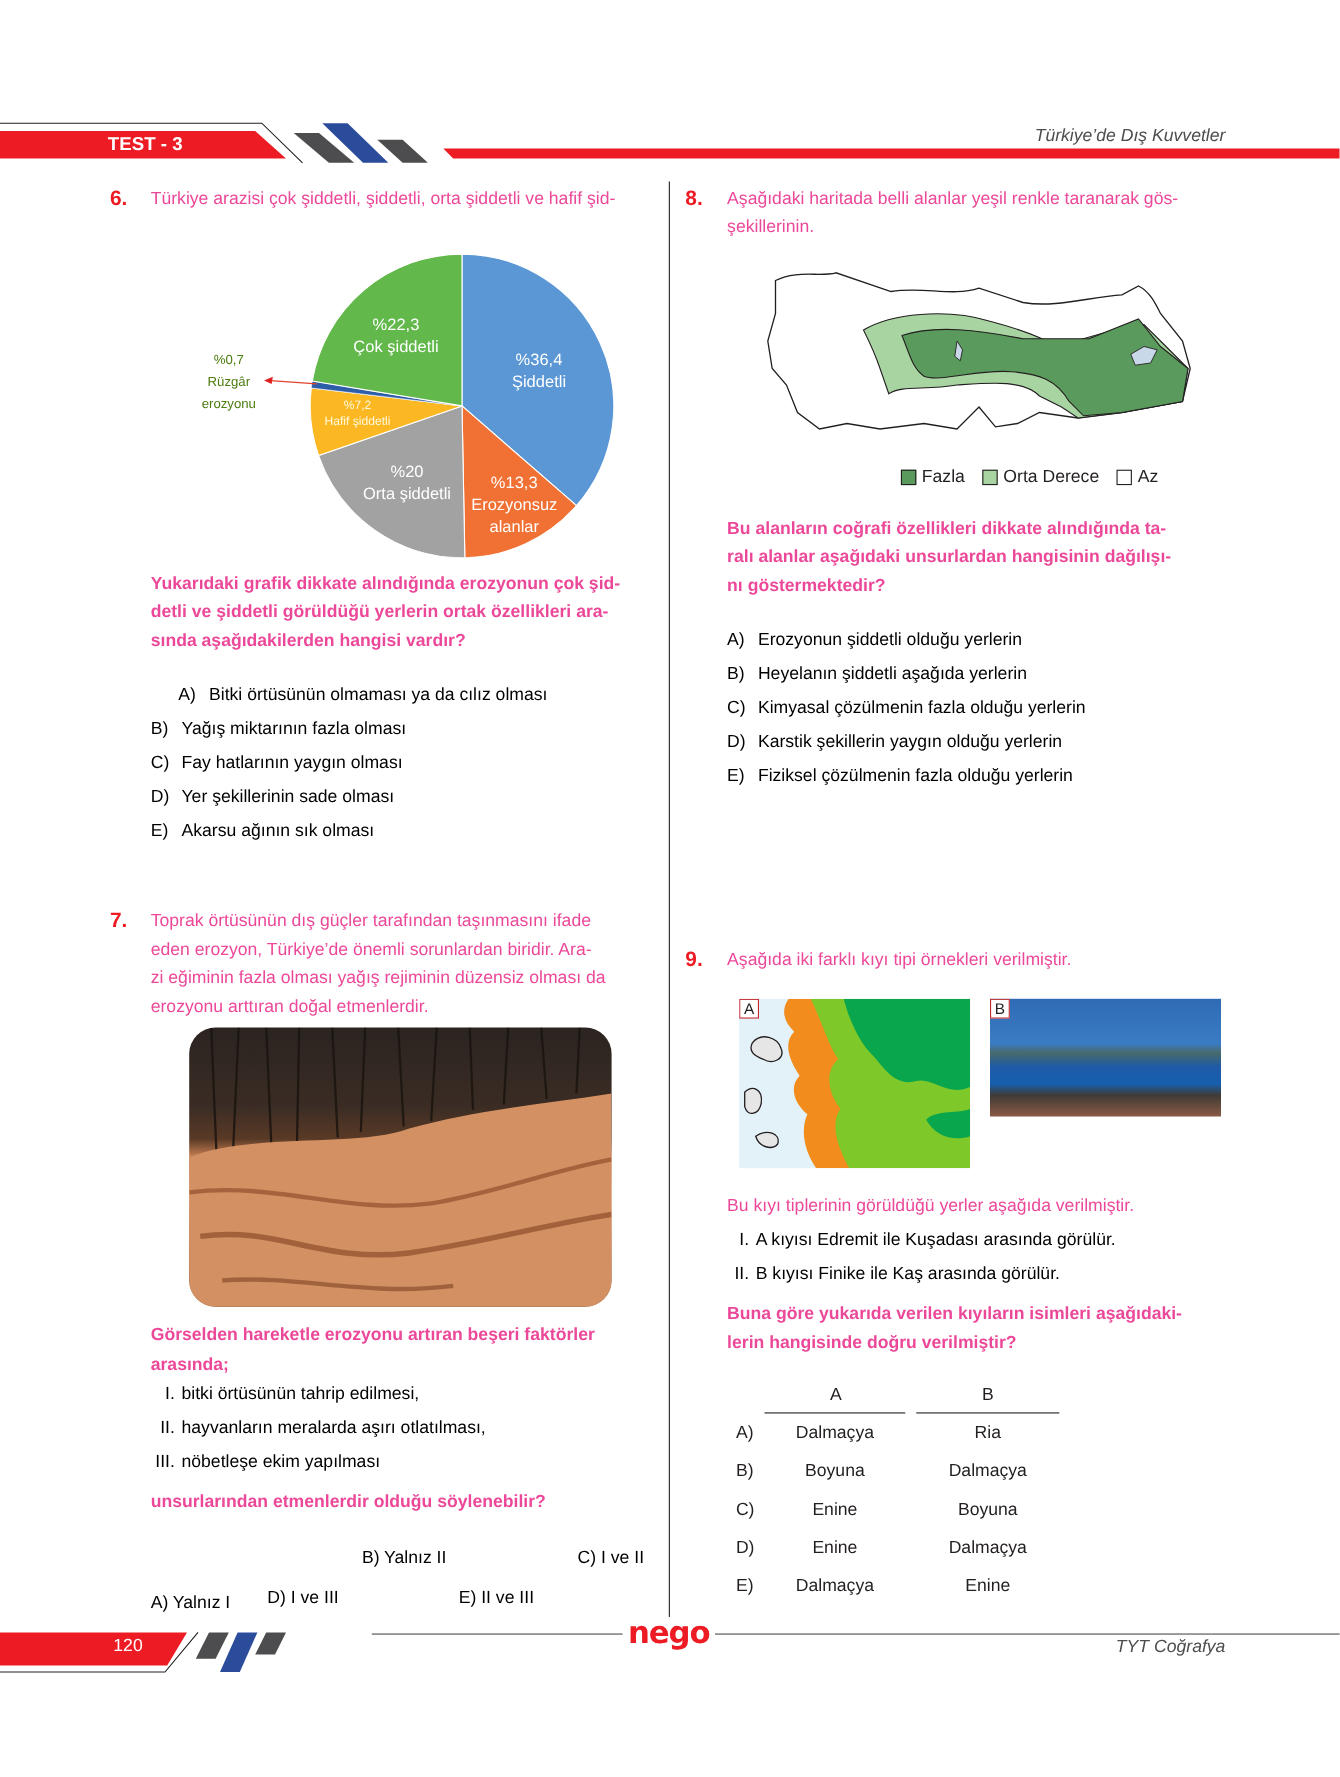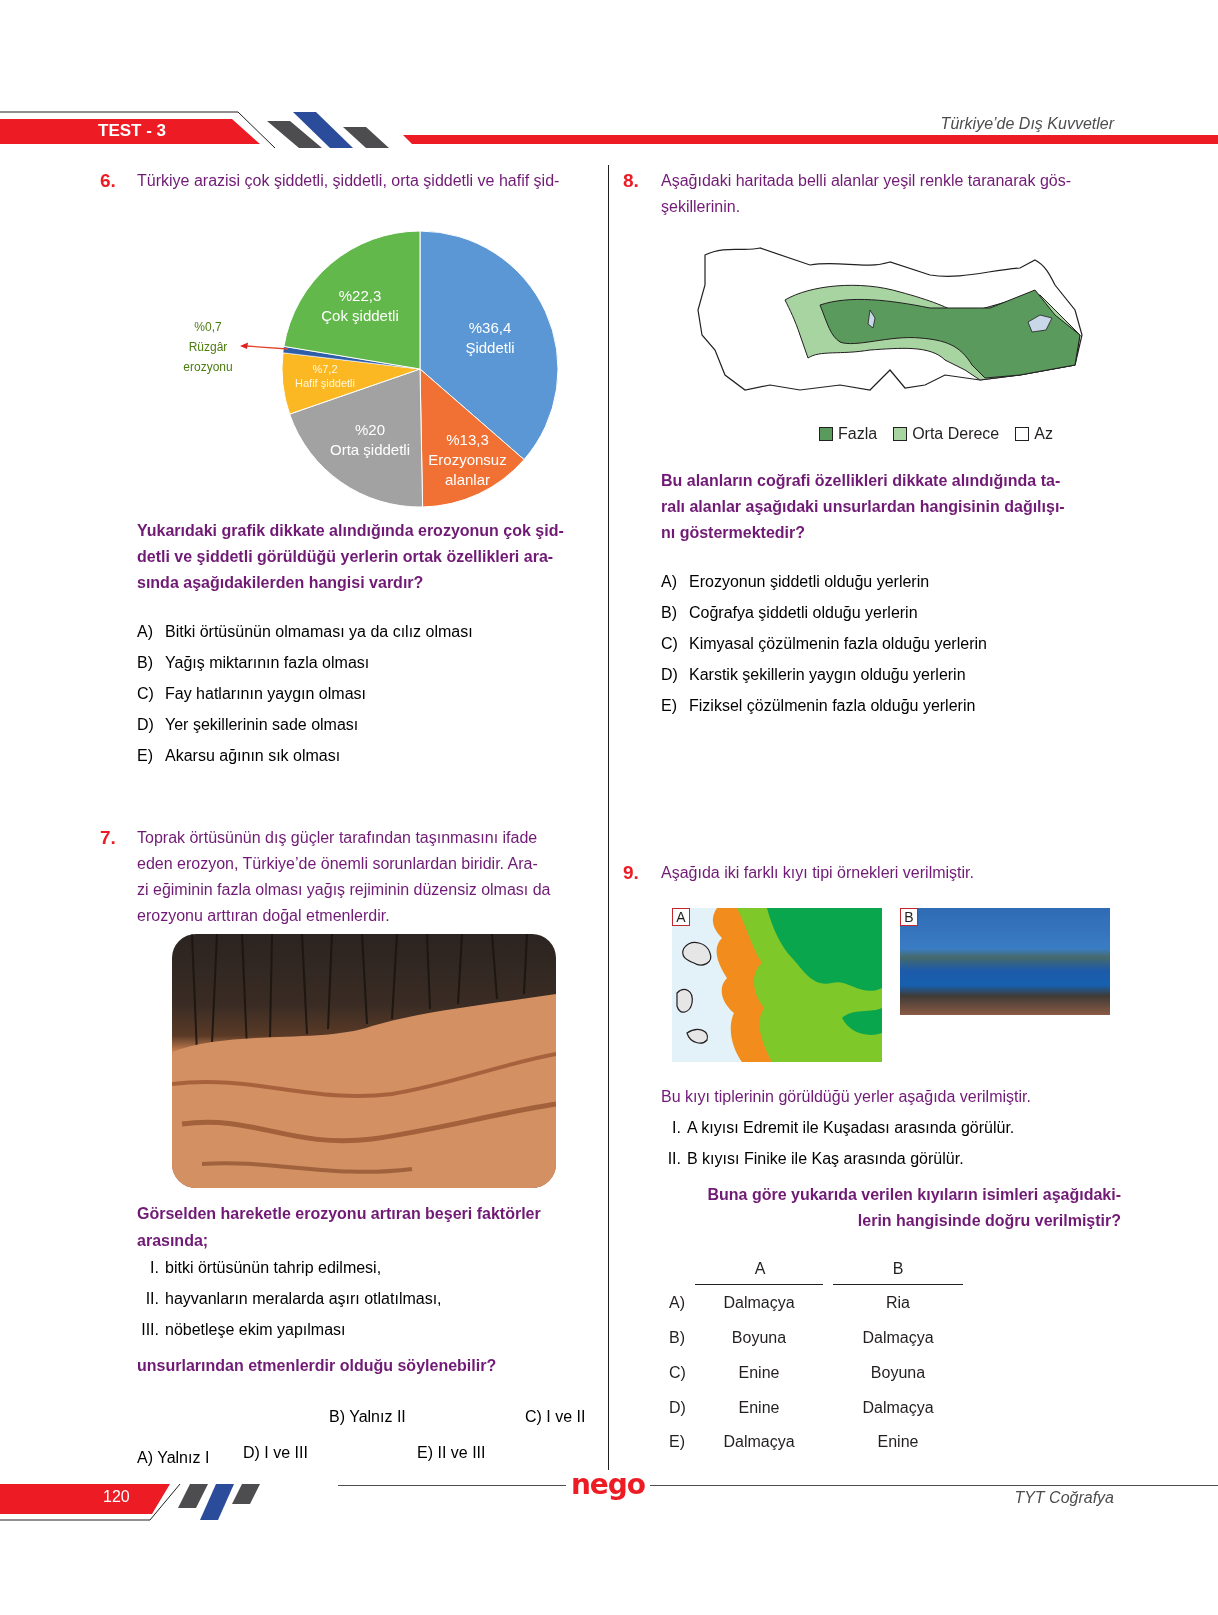--- a/index.html
+++ b/index.html
@@ -5,21 +5,21 @@
   * { box-sizing: border-box; margin: 0; padding: 0; }
   html, body { width: 1218px; height: 1615px; background: #ffffff; overflow: hidden; }
   body { position: relative; font-family: "Liberation Sans", sans-serif; color: #231f20; }
   .abs { position: absolute; }
   .hdr-title { right: 104px; top: 115px; font-size: 16px; font-style: italic; color: #4d4d4f; }
 
   
   .col-divider { left: 608px; top: 165px; width: 1px; height: 1305px; background: #231f20; }
 
   .qnum { color: #ed1c24; font-weight: bold; font-size: 19px; }
-  .qtext { font-size: 16px; line-height: 26px; color: #701a75; }
+  .qtext { font-size: 16px; line-height: 26px; color: #ec4899; }
   .bold { font-weight: bold; }
   .opt { font-size: 16px; line-height: 20px; color: #000000; }
   .opt-letter { display: inline-block; width: 28px; }
 
   
   .pie-label { color: #fff; font-size: 15px; text-align: center; line-height: 20px; }
   .pie-label.small { font-size: 11px; line-height: 14px; color: #fff8dc; }
   .ext-label { color: #4d7c0f; font-size: 12px; text-align: center; line-height: 20px; }
 
   
@@ -104,21 +104,21 @@
 </svg>
 
 <div class="abs" style="left:137px;top:518px;width:460px;">
   <div class="qtext bold" style="line-height:26px;">
     <div>Yukarıdaki grafik dikkate alındığında erozyonun çok şid-</div>
     <div>detli ve şiddetli görüldüğü yerlerin ortak özellikleri  ara-</div>
     <div>sında aşağıdakilerden hangisi vardır?</div>
   </div>
 </div>
 <div class="abs" style="left:137px;top:622px;width:460px;">
-  <div class="opt" style="height:31px;"><span class="opt-letter">A)</span><span>Bitki örtüsünün olmaması ya da cılız olması</span></div>
+  <div class="opt" style="height:31px;margin-left:25px;"><span class="opt-letter">A)</span><span>Bitki örtüsünün olmaması ya da cılız olması</span></div>
   <div class="opt" style="height:31px;"><span class="opt-letter">B)</span><span>Yağış miktarının fazla olması</span></div>
   <div class="opt" style="height:31px;"><span class="opt-letter">C)</span><span>Fay hatlarının yaygın olması</span></div>
   <div class="opt" style="height:31px;"><span class="opt-letter">D)</span><span>Yer şekillerinin sade olması</span></div>
   <div class="opt" style="height:31px;"><span class="opt-letter">E)</span><span>Akarsu ağının sık olması</span></div>
 </div>
 
 <div class="abs" style="left:100px;top:825px;width:495px;">
   <span class="abs qnum" style="left:0;top:2px;">7.</span>
   <div class="abs qtext" style="left:37px;top:0;width:460px;">
     <div>Toprak örtüsünün dış güçler tarafından taşınmasını ifade</div>
@@ -197,21 +197,21 @@
 
 <div class="abs" style="left:661px;top:468px;width:460px;">
   <div class="qtext bold" style="line-height:26px;">
     <div>Bu alanların coğrafi özellikleri dikkate alındığında ta-</div>
     <div>ralı alanlar aşağıdaki unsurlardan hangisinin dağılışı-</div>
     <div>nı göstermektedir?</div>
   </div>
 </div>
 <div class="abs" style="left:661px;top:572px;width:460px;">
   <div class="opt" style="height:31px;"><span class="opt-letter">A)</span><span>Erozyonun şiddetli olduğu yerlerin</span></div>
-  <div class="opt" style="height:31px;"><span class="opt-letter">B)</span><span>Coğrafya şiddetli olduğu yerlerin</span></div>
+  <div class="opt" style="height:31px;"><span class="opt-letter">B)</span><span>Heyelanın şiddetli aşağıda yerlerin</span></div>
   <div class="opt" style="height:31px;"><span class="opt-letter">C)</span><span>Kimyasal çözülmenin fazla olduğu yerlerin</span></div>
   <div class="opt" style="height:31px;"><span class="opt-letter">D)</span><span>Karstik şekillerin yaygın olduğu yerlerin</span></div>
   <div class="opt" style="height:31px;"><span class="opt-letter">E)</span><span>Fiziksel çözülmenin fazla olduğu yerlerin</span></div>
 </div>
 
 <div class="abs" style="left:623px;top:862px;width:495px;">
   <span class="abs qnum" style="left:0;top:0;">9.</span>
   <div class="abs qtext" style="left:38px;top:-2px;width:460px;">Aşağıda iki farklı kıyı tipi örnekleri verilmiştir.</div>
 </div>
 
@@ -231,21 +231,21 @@
 <div class="abs" style="left:900px;top:908px;width:210px;height:107px;overflow:hidden;
      background:linear-gradient(180deg,#2f6bb5 0%,#3a7cc4 38%,#476a6a 46%,#1e5aa8 58%,#1660b0 72%,#3f3b36 82%,#8a5a44 100%);">
   <div class="abs photo-tag" style="left:0;top:0;">B</div>
 </div>
 
 <div class="abs qtext" style="left:661px;top:1084px;">Bu kıyı tiplerinin görüldüğü yerler aşağıda verilmiştir.</div>
 <div class="abs" style="left:661px;top:1118px;width:460px;">
   <div class="opt" style="height:31px;"><span style="display:inline-block;width:26px;text-align:right;padding-right:6px;">I.</span><span>A kıyısı Edremit ile Kuşadası arasında görülür.</span></div>
   <div class="opt" style="height:31px;"><span style="display:inline-block;width:26px;text-align:right;padding-right:6px;">II.</span><span>B kıyısı Finike ile Kaş arasında görülür.</span></div>
 </div>
-<div class="abs" style="left:661px;top:1182px;width:460px;text-align:right;">
+<div class="abs" style="left:661px;top:1182px;width:460px;">
   <div class="qtext bold" style="line-height:26px;">
     <div>Buna göre yukarıda verilen kıyıların isimleri aşağıdaki-</div>
     <div>lerin hangisinde doğru verilmiştir?</div>
   </div>
 </div>
 
 <div class="abs" style="left:665px;top:1260px;width:300px;height:200px;">
   <div class="abs tbl-head" style="left:30px;top:0;width:130px;">A</div>
   <div class="abs tbl-head" style="left:168px;top:0;width:130px;">B</div>
   <div class="abs tbl-rule" style="left:30px;top:24px;width:128px;"></div>

